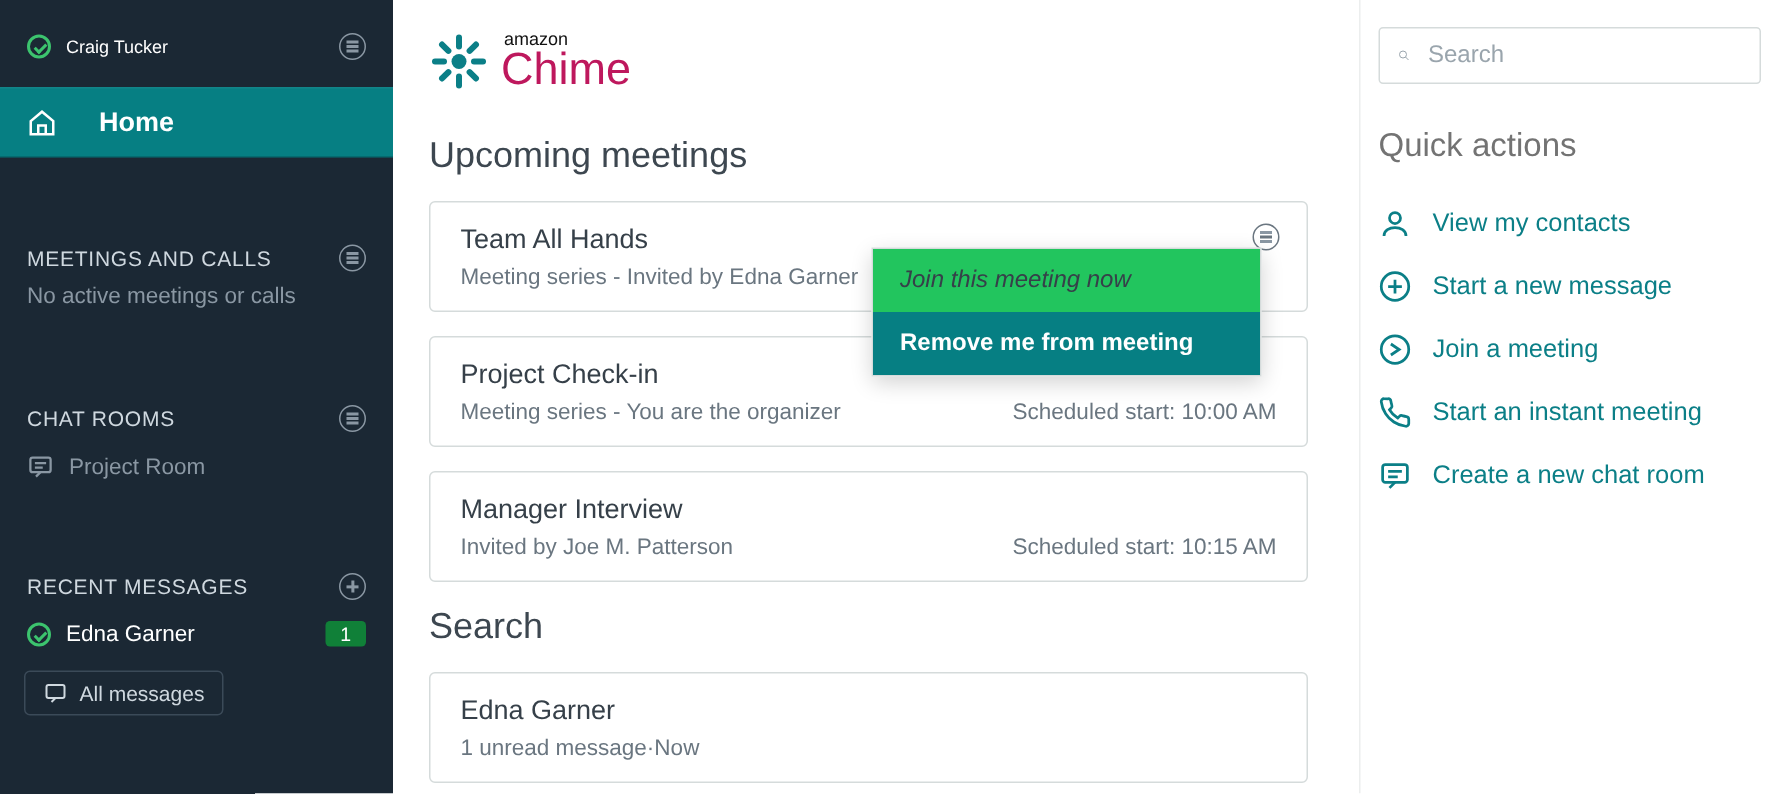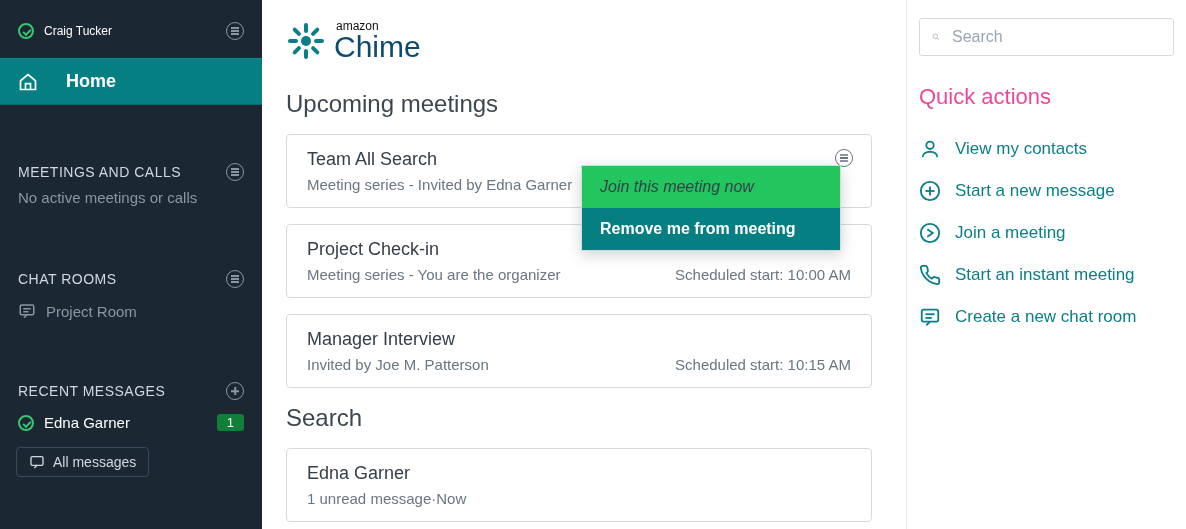--- a/index.html
+++ b/index.html
@@ -126,21 +126,21 @@
     flex:1;
     padding: 20px 24px 0 24px;
     overflow:hidden;
     position:relative;
   }
   .brand {
     display:flex; align-items:center; gap:8px;
     margin-bottom:28px;
   }
   .brand small { display:block; font-size:12px; color:#111; line-height:1; margin-left:2px; }
-  .brand .title { font-size:30px; font-weight:400; color:#0c4a6e; line-height:1; }
+  .brand .title { font-size:30px; font-weight:400; color:#be185d; line-height:1; }
 
   h2.section-title {
     font-size:24px; font-weight:400; color:#3d4750;
     margin: 0 0 16px 0;
   }
   .card {
     border:1px solid var(--border);
     border-radius:4px;
     padding:14px 20px;
     margin-bottom:16px;
@@ -185,21 +185,21 @@
     border-radius:3px;
     padding:8px 12px;
     color:#9aa5ad;
     margin-bottom: 28px;
   }
   .search-box input {
     border:none; outline:none; flex:1; font-size:16px; color:#364049;
     background:transparent;
   }
   .search-box input::placeholder { color:#9aa5ad; }
-  .qa-title { font-size:22px; color:#ec4899; margin-bottom:18px; font-weight:400;}
+  .qa-title { font-size:22px; color:#737373; margin-bottom:18px; font-weight:400;}
   .qa-item {
     display:flex; align-items:center; gap:14px;
     padding: 10px 0;
     color: var(--accent);
     font-size:17px;
     cursor:pointer;
   }
   .qa-item svg { stroke: var(--accent); }
 
   
@@ -308,21 +308,21 @@
       </svg>
       <div>
         <small>amazon</small>
         <div class="title">Chime</div>
       </div>
     </div>
 
     <h2 class="section-title">Upcoming meetings</h2>
 
     <div class="card" style="z-index:40">
-      <div class="card-title">Team All Search</div>
+      <div class="card-title">Team All Hands</div>
       <div class="card-sub">
         <span>Meeting series - Invited by Edna Garner</span>
         <span></span>
       </div>
       <span class="hamburger-circle card-menu" style="border-color:#6a7680">
           <span style="background:#6a7680"></span>
         </span>
 
       <div class="dropdown">
         <div class="dropdown-item normal">Join this meeting now</div>

